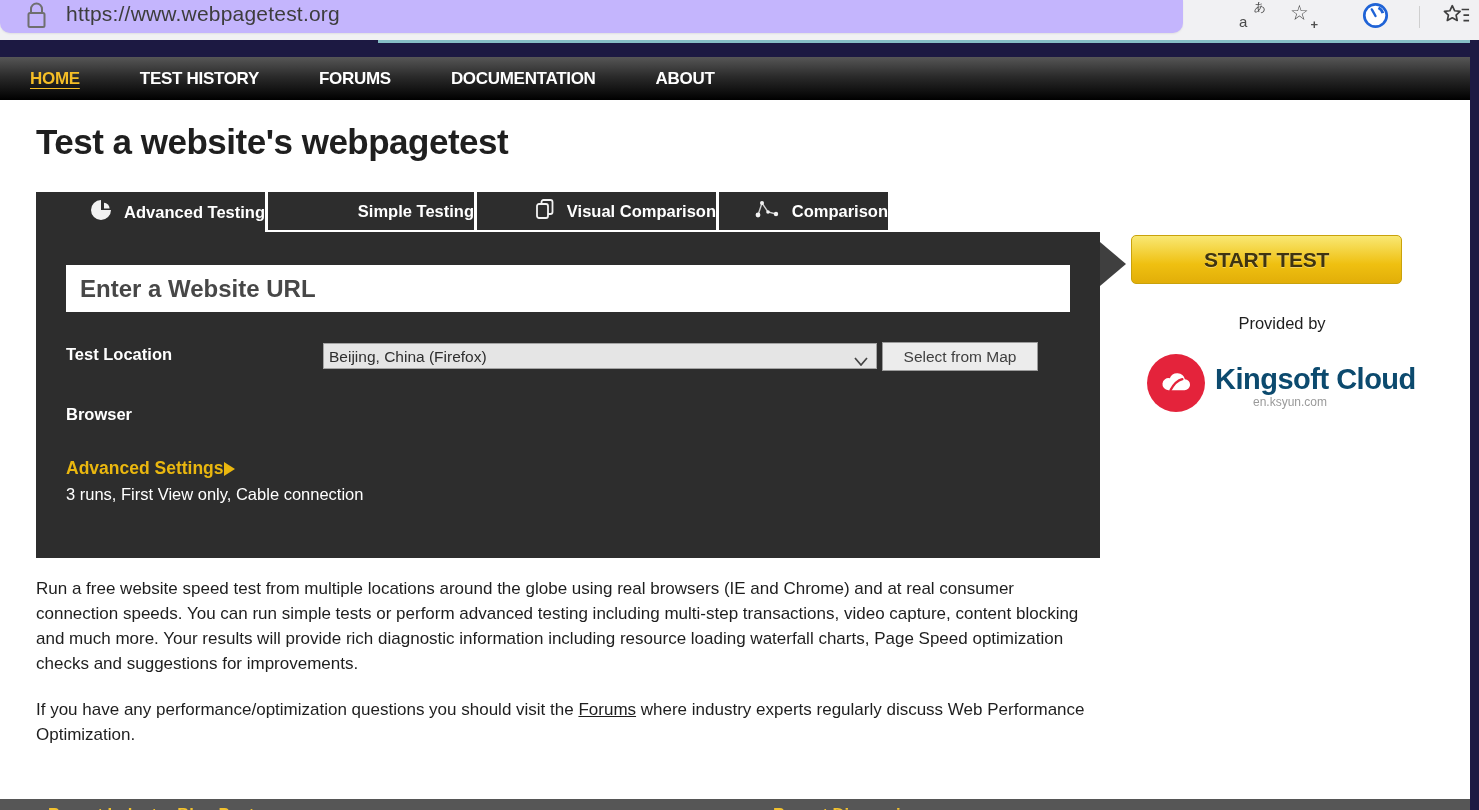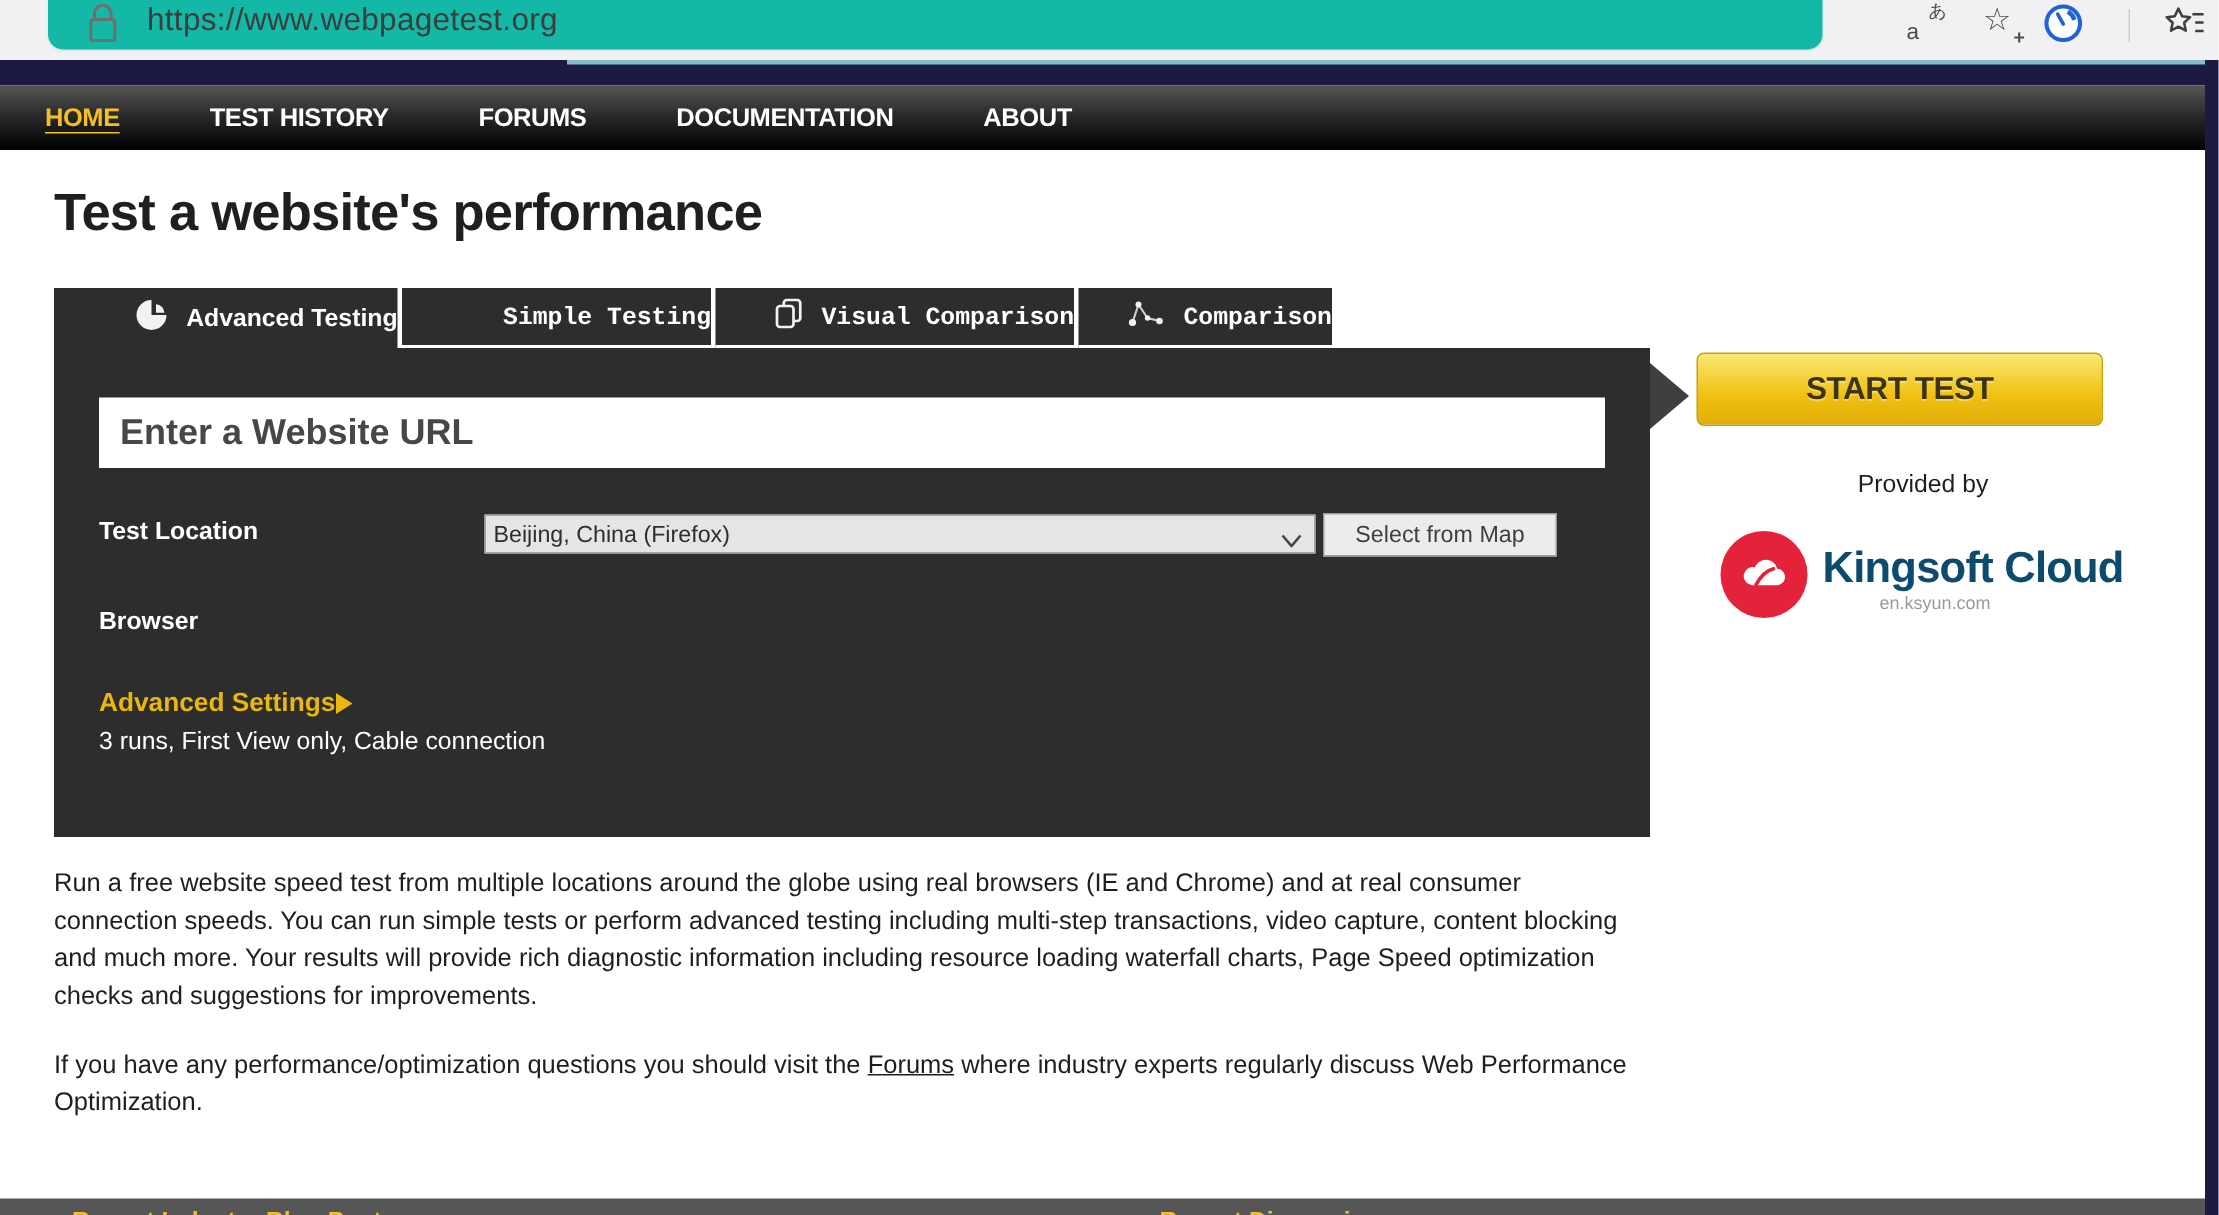--- a/index.html
+++ b/index.html
@@ -1,21 +1,21 @@
 <!DOCTYPE html>
 <html><head>
 <meta charset="utf-8">
 <style>
   html,body{margin:0;padding:0;width:1479px;height:810px;overflow:hidden;
     font-family:"Liberation Sans","DejaVu Sans",sans-serif;background:#fff;}
   .abs{position:absolute;}
   
   #toolbar{left:0;top:0;width:1479px;height:40px;background:#f1f1f3;}
-  #addrbar{left:0;top:0;width:1183px;height:33px;background:#14b8a6;border-radius:0 0 10px 10px;
-    box-shadow:0 1px 2px rgba(0,0,0,.07);margin-left:32px;}
+  #addrbar{left:0;top:0;width:1183px;height:33px;background:#c4b5fd;border-radius:0 0 10px 10px;
+    box-shadow:0 1px 2px rgba(0,0,0,.07);}
   #lock{left:26px;top:1px;}
   #urltext{left:66px;top:2px;font-size:21px;color:#3d3d3d;letter-spacing:.2px;white-space:nowrap;}
   .tb-icon{top:2px;width:28px;height:28px;display:flex;align-items:center;justify-content:center;color:#4b4b4b;}
   #translate-icon{left:1236px;top:0;width:32px;height:30px;position:absolute;}
   #translate-icon .jp{position:absolute;right:2px;top:-1px;font-size:12px;color:#4b4b4b;}
   #translate-icon .en{position:absolute;left:3px;bottom:0;font-size:15px;color:#4b4b4b;}
   #star-add-icon{left:1288px;position:absolute;top:1px;width:30px;height:30px;}
   #star-add-icon .star{font-size:21px;color:#4f4f4f;position:absolute;left:2px;top:0;}
   #star-add-icon .plus{font-size:13px;color:#4f4f4f;position:absolute;right:0;bottom:-1px;font-weight:bold;}
   #gauge-ext{left:1361px;top:1px;}
@@ -31,21 +31,21 @@
     display:flex;align-items:center;column-gap:60px;padding-left:30px;box-sizing:border-box;}
   .nav-item{font-weight:bold;font-size:17px;letter-spacing:-.3px;color:#fff;cursor:pointer;}
   .nav-item.active{color:#f5be26;text-decoration:underline;text-underline-offset:4px;}
   
   #page-title{left:36px;top:122px;font-size:35px;font-weight:bold;color:#1f1f1f;letter-spacing:-.5px;}
   
   #tabs{left:36px;top:192px;display:flex;}
   .tab{height:40px;background:#2d2d2d;color:#fff;font-weight:bold;font-size:16.5px;
     display:flex;align-items:center;justify-content:flex-end;gap:12px;margin-right:3px;
     box-sizing:border-box;cursor:pointer;}
-  .tab.inactive{border-bottom:2px solid #fff;font-family:Liberation Mono, monospace;}
+  .tab.inactive{border-bottom:2px solid #fff;}
   .tab-at{width:229px;} .tab-st{width:206px;} .tab-vc{width:239px;} .tab-tr{width:169px;}
   
   #panel{left:36px;top:232px;width:1064px;height:326px;background:#2d2d2d;}
   #url-input{left:30px;top:33px;width:1004px;height:47px;border:none;background:#fff;
     font-family:inherit;font-size:24px;font-weight:bold;color:#474747;padding:0 0 0 14px;box-sizing:border-box;}
   #url-input::placeholder{color:#474747;opacity:1;}
   .fld-label{color:#fff;font-weight:bold;font-size:16.5px;}
   #loc-label{left:30px;top:113px;} #browser-label{left:30px;top:173px;}
   .sel-wrap{position:absolute;height:26px;background:#e5e5e5;border:1px solid #a3a3a3;box-sizing:border-box;}
   #loc-sel-wrap{left:287px;top:111px;width:554px;} #br-sel-wrap{left:287px;top:170px;width:569px;}
@@ -122,21 +122,21 @@
 <div class="abs" id="right-strip"></div>
 
 <div class="abs" id="sitenav">
   <span class="nav-item active">HOME</span>
   <span class="nav-item">TEST HISTORY</span>
   <span class="nav-item">FORUMS</span>
   <span class="nav-item">DOCUMENTATION</span>
   <span class="nav-item">ABOUT</span>
 </div>
 
-<h1 class="abs" id="page-title" style="margin:0">Test a website's performance</h1>
+<h1 class="abs" id="page-title" style="margin:0">Test a website's webpagetest</h1>
 
 <div class="abs" id="tabs">
   <div class="tab tab-at">
     <span>
       <svg width="22" height="22" viewBox="0 0 22 22">
         <path d="M10 11 L10 1 A10 10 0 1 0 20 11 Z" fill="#f2f2f2" transform="translate(1,0)"></path>
         <path d="M14 9.5 L14 3.8 A6 6 0 0 1 19.6 9.5 Z" fill="#f2f2f2"></path>
       </svg>
     </span>
     <span>Advanced Testing</span>

